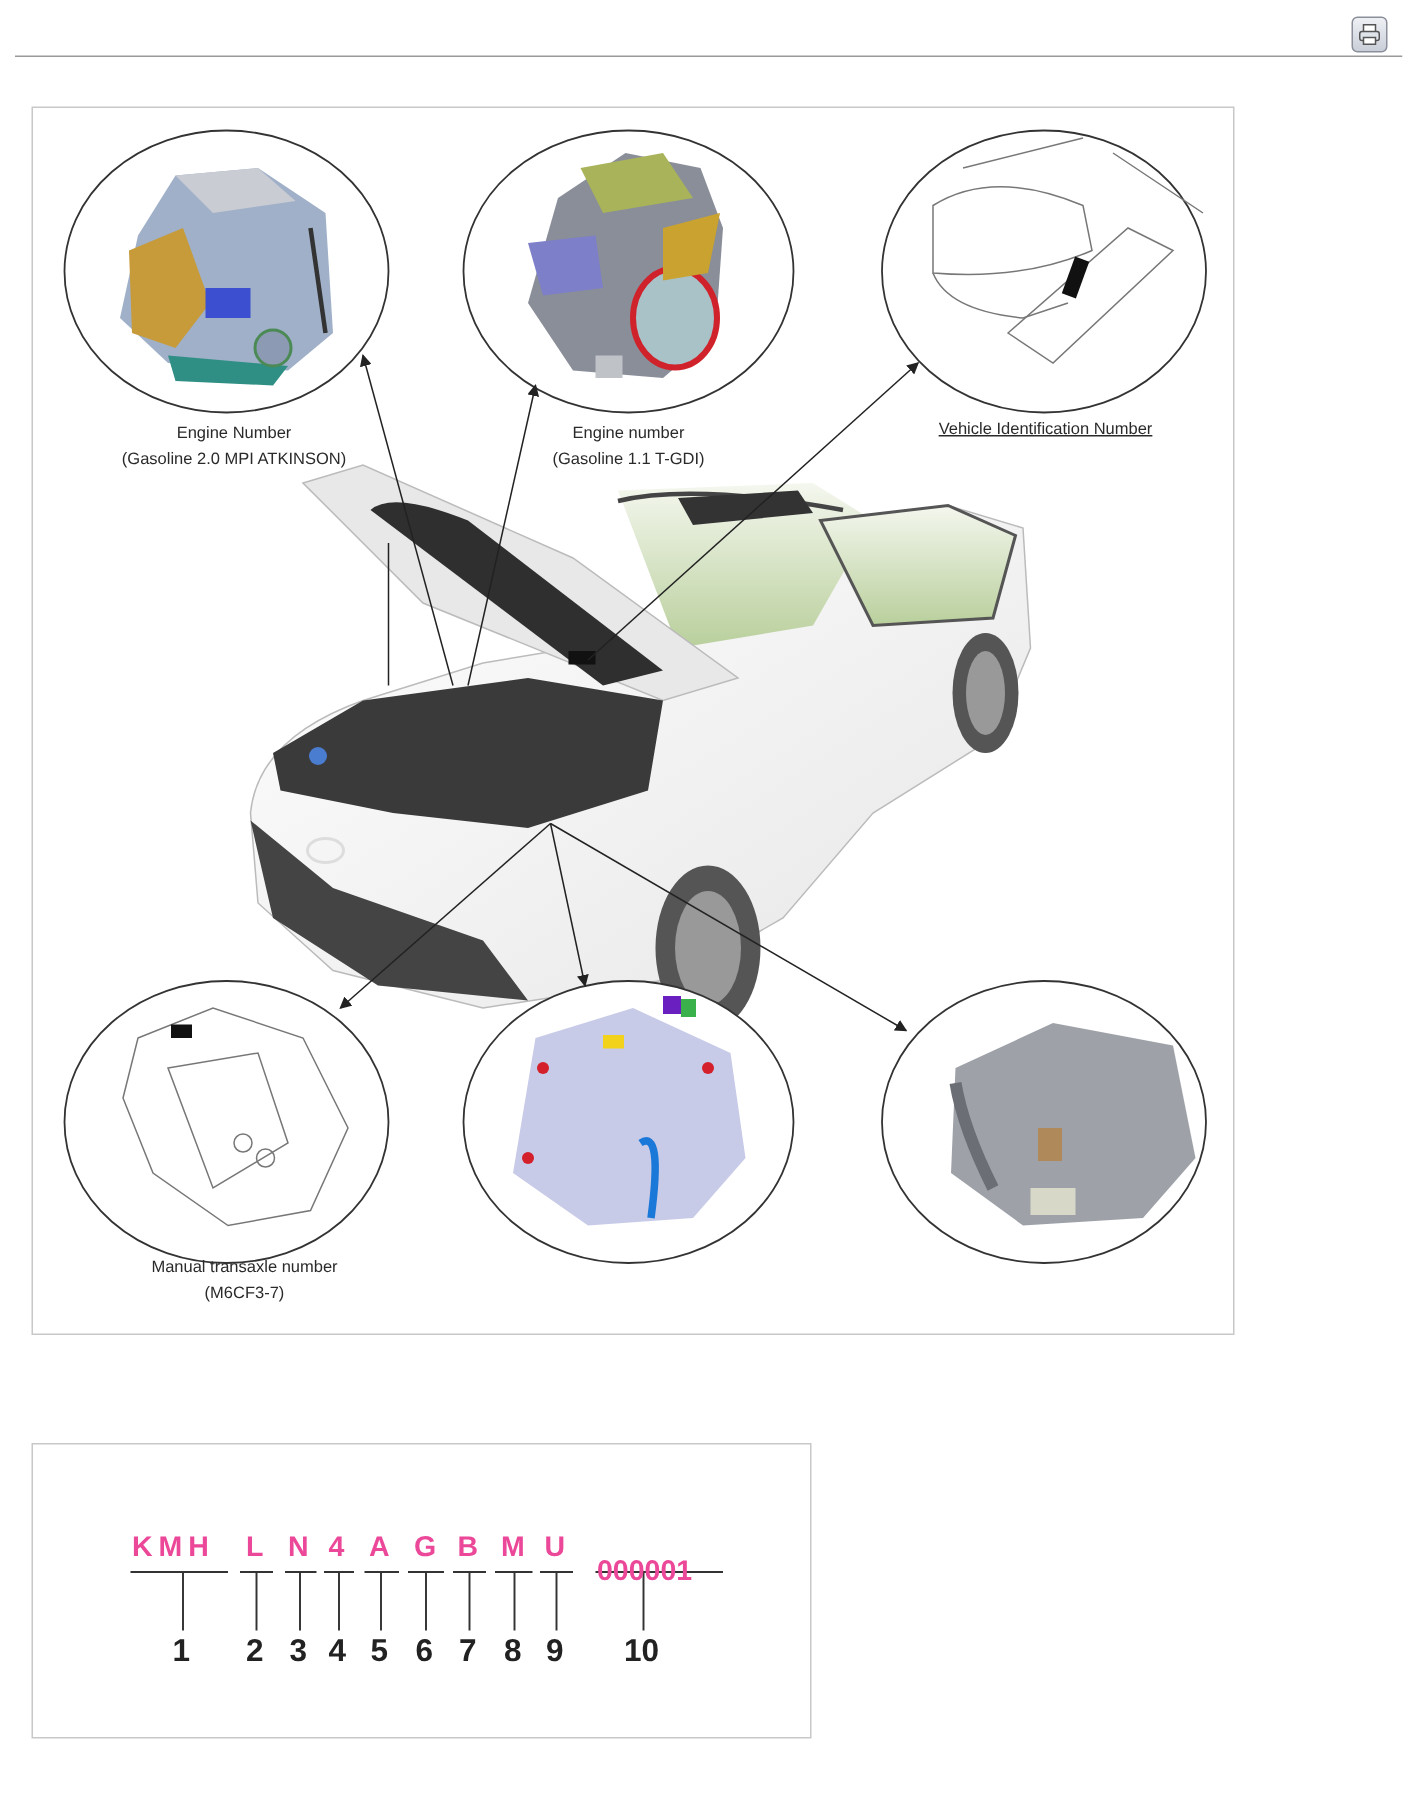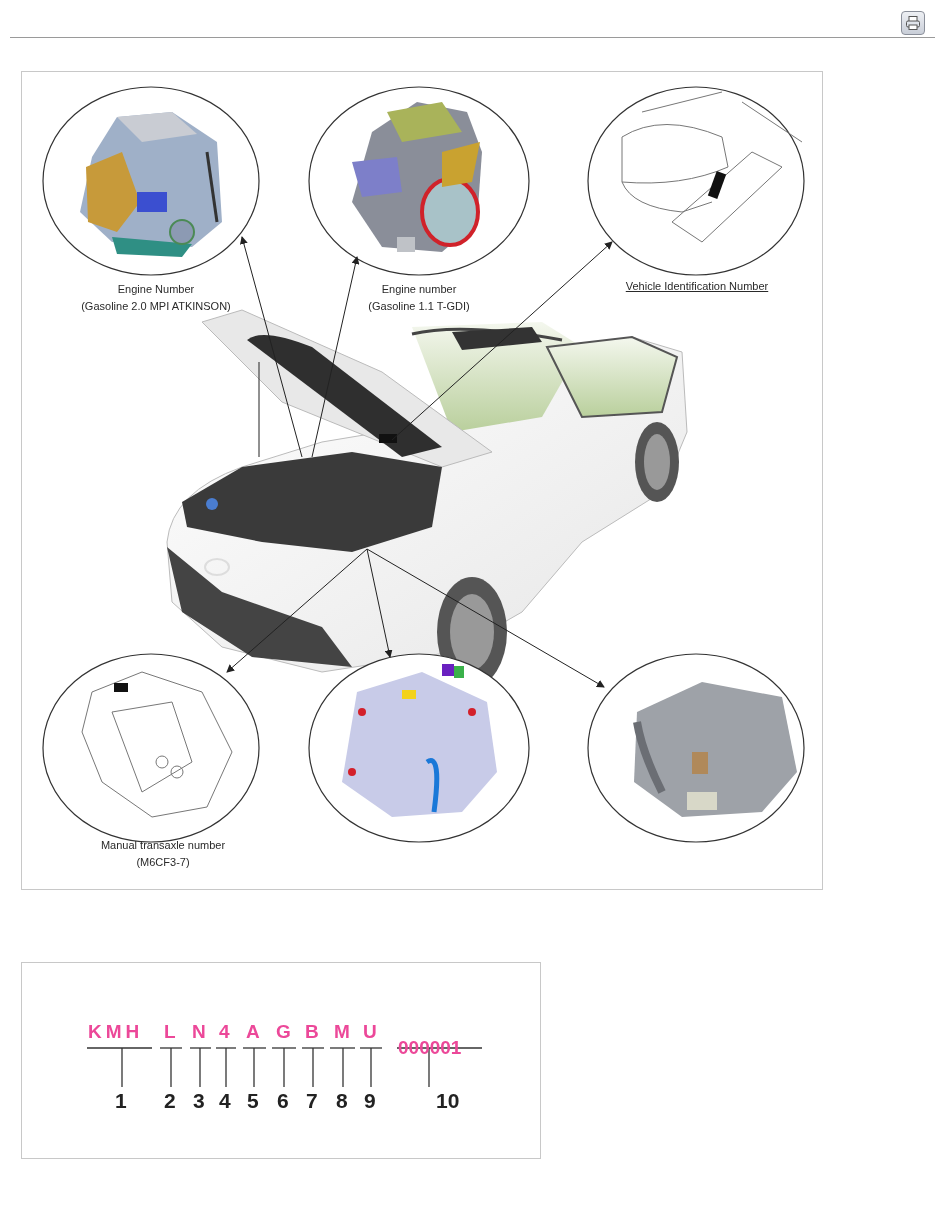--- a/index.html
+++ b/index.html
@@ -197,14 +197,14 @@
 
   <span class="vin-num" style="left:93px; top:126px;">1</span>
   <span class="vin-num" style="left:142px; top:126px;">2</span>
   <span class="vin-num" style="left:171px; top:126px;">3</span>
   <span class="vin-num" style="left:197px; top:126px;">4</span>
   <span class="vin-num" style="left:225px; top:126px;">5</span>
   <span class="vin-num" style="left:255px; top:126px;">6</span>
   <span class="vin-num" style="left:284px; top:126px;">7</span>
   <span class="vin-num" style="left:314px; top:126px;">8</span>
   <span class="vin-num" style="left:342px; top:126px;">9</span>
-  <span class="vin-num" style="left:414px; top:126px;text-align:center;">10</span>
+  <span class="vin-num" style="left:394px; top:126px;text-align:center;">10</span>
 </div>
 
 </body></html>

